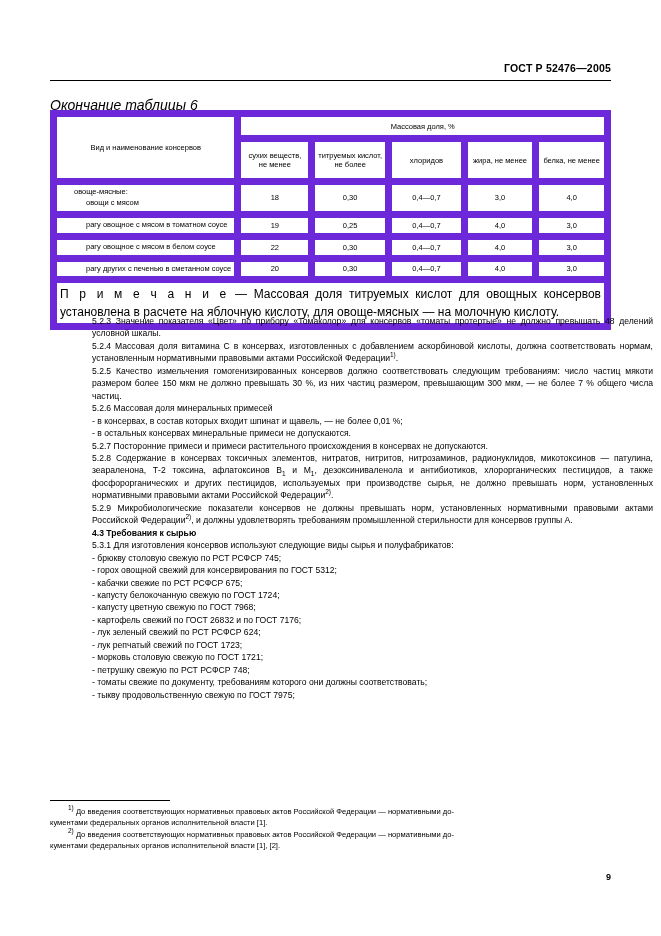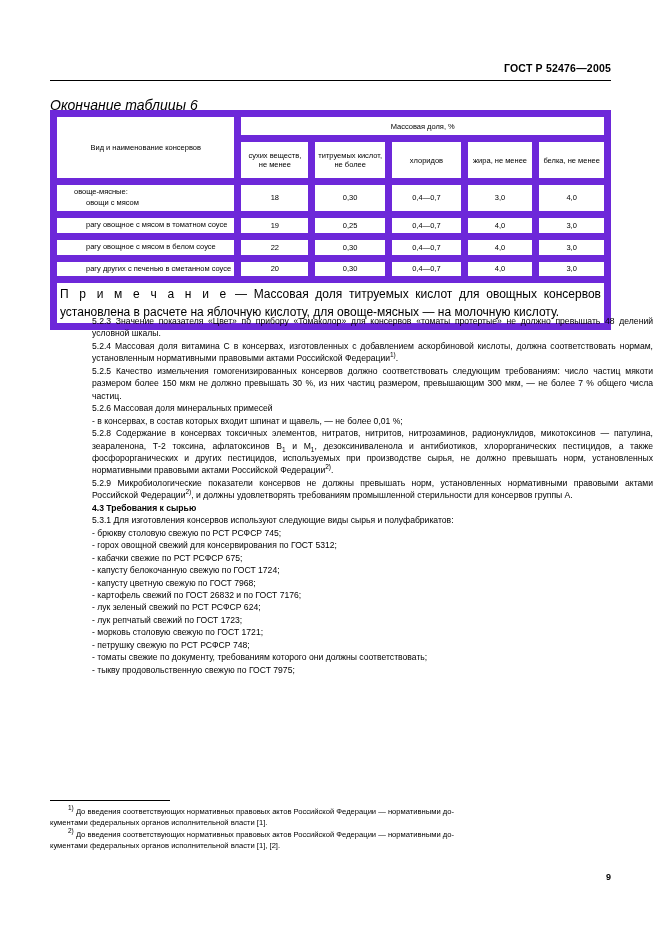--- a/index.html
+++ b/index.html
@@ -218,20 +218,22 @@
     </tbody>
       </table>
   </div>
 
   <div class="content">
     <p class="para para-ind">5.2.3  Значение показателя «Цвет» по прибору «Томаколор» для консервов «томаты протертые» не должно превышать 48 делений условной шкалы.</p>
     <p class="para para-ind"><span>5.2.4  Массовая доля витамина С в консервах, изготовленных с добавлением аскорбиновой кислоты, должна соответствовать нормам, установленным нормативными правовыми актами Российской Федерации</span><sup>1)</sup><span>.</span></p>
     <p class="para para-ind">5.2.5  Качество измельчения гомогенизированных консервов должно соответствовать следующим требованиям: число частиц мякоти размером более 150 мкм не должно превышать 30 %, из них частиц размером, превышающим 300 мкм, — не более 7 % общего числа частиц.</p>
     <p class="para para-ind">5.2.6  Массовая доля минеральных примесей</p>
     <p class="para listline">- в консервах, в состав которых входит шпинат и щавель,  — не более 0,01 %;</p>
+    <p class="para listline">- в остальных консервах  минеральные примеси не допускаются.</p>
+    <p class="para para-ind">5.2.7  Посторонние примеси и примеси растительного происхождения в консервах не допускаются.</p>
     <p class="para para-ind"><span>5.2.8  Содержание в консервах токсичных элементов, нитратов, нитритов, нитрозаминов, радионуклидов, микотоксинов — патулина, зеараленона, Т-2 токсина, афлатоксинов В</span><sub>1</sub><span> и М</span><sub>1</sub><span>,  дезоксиниваленола и антибиотиков, хлорорганических пестицидов, а также фосфорорганических и других пестицидов, используемых при производстве сырья, не должно превышать норм, установленных нормативными правовыми актами Российской Федерации</span><sup>2)</sup><span>.</span></p>
     <p class="para para-ind"><span>5.2.9  Микробиологические показатели консервов не должны превышать норм, установленных нормативными правовыми актами Российской Федерации</span><sup>2)</sup><span>, и должны удовлетворять требованиям промышленной стерильности для консервов группы А.</span></p>
     <p class="para sec-head">4.3  Требования к сырью</p>
     <p class="para para-ind">5.3.1  Для изготовления консервов используют следующие виды сырья и полуфабрикатов:</p>
     <p class="para listline">- брюкву столовую свежую по РСТ РСФСР 745;</p>
     <p class="para listline">- горох овощной свежий для консервирования по ГОСТ 5312;</p>
     <p class="para listline">- кабачки свежие по РСТ РСФСР 675;</p>
     <p class="para listline">- капусту белокочанную свежую по ГОСТ 1724;</p>
     <p class="para listline">- капусту цветную свежую по ГОСТ 7968;</p>
     <p class="para listline">- картофель свежий по ГОСТ 26832 и по ГОСТ 7176;</p>

